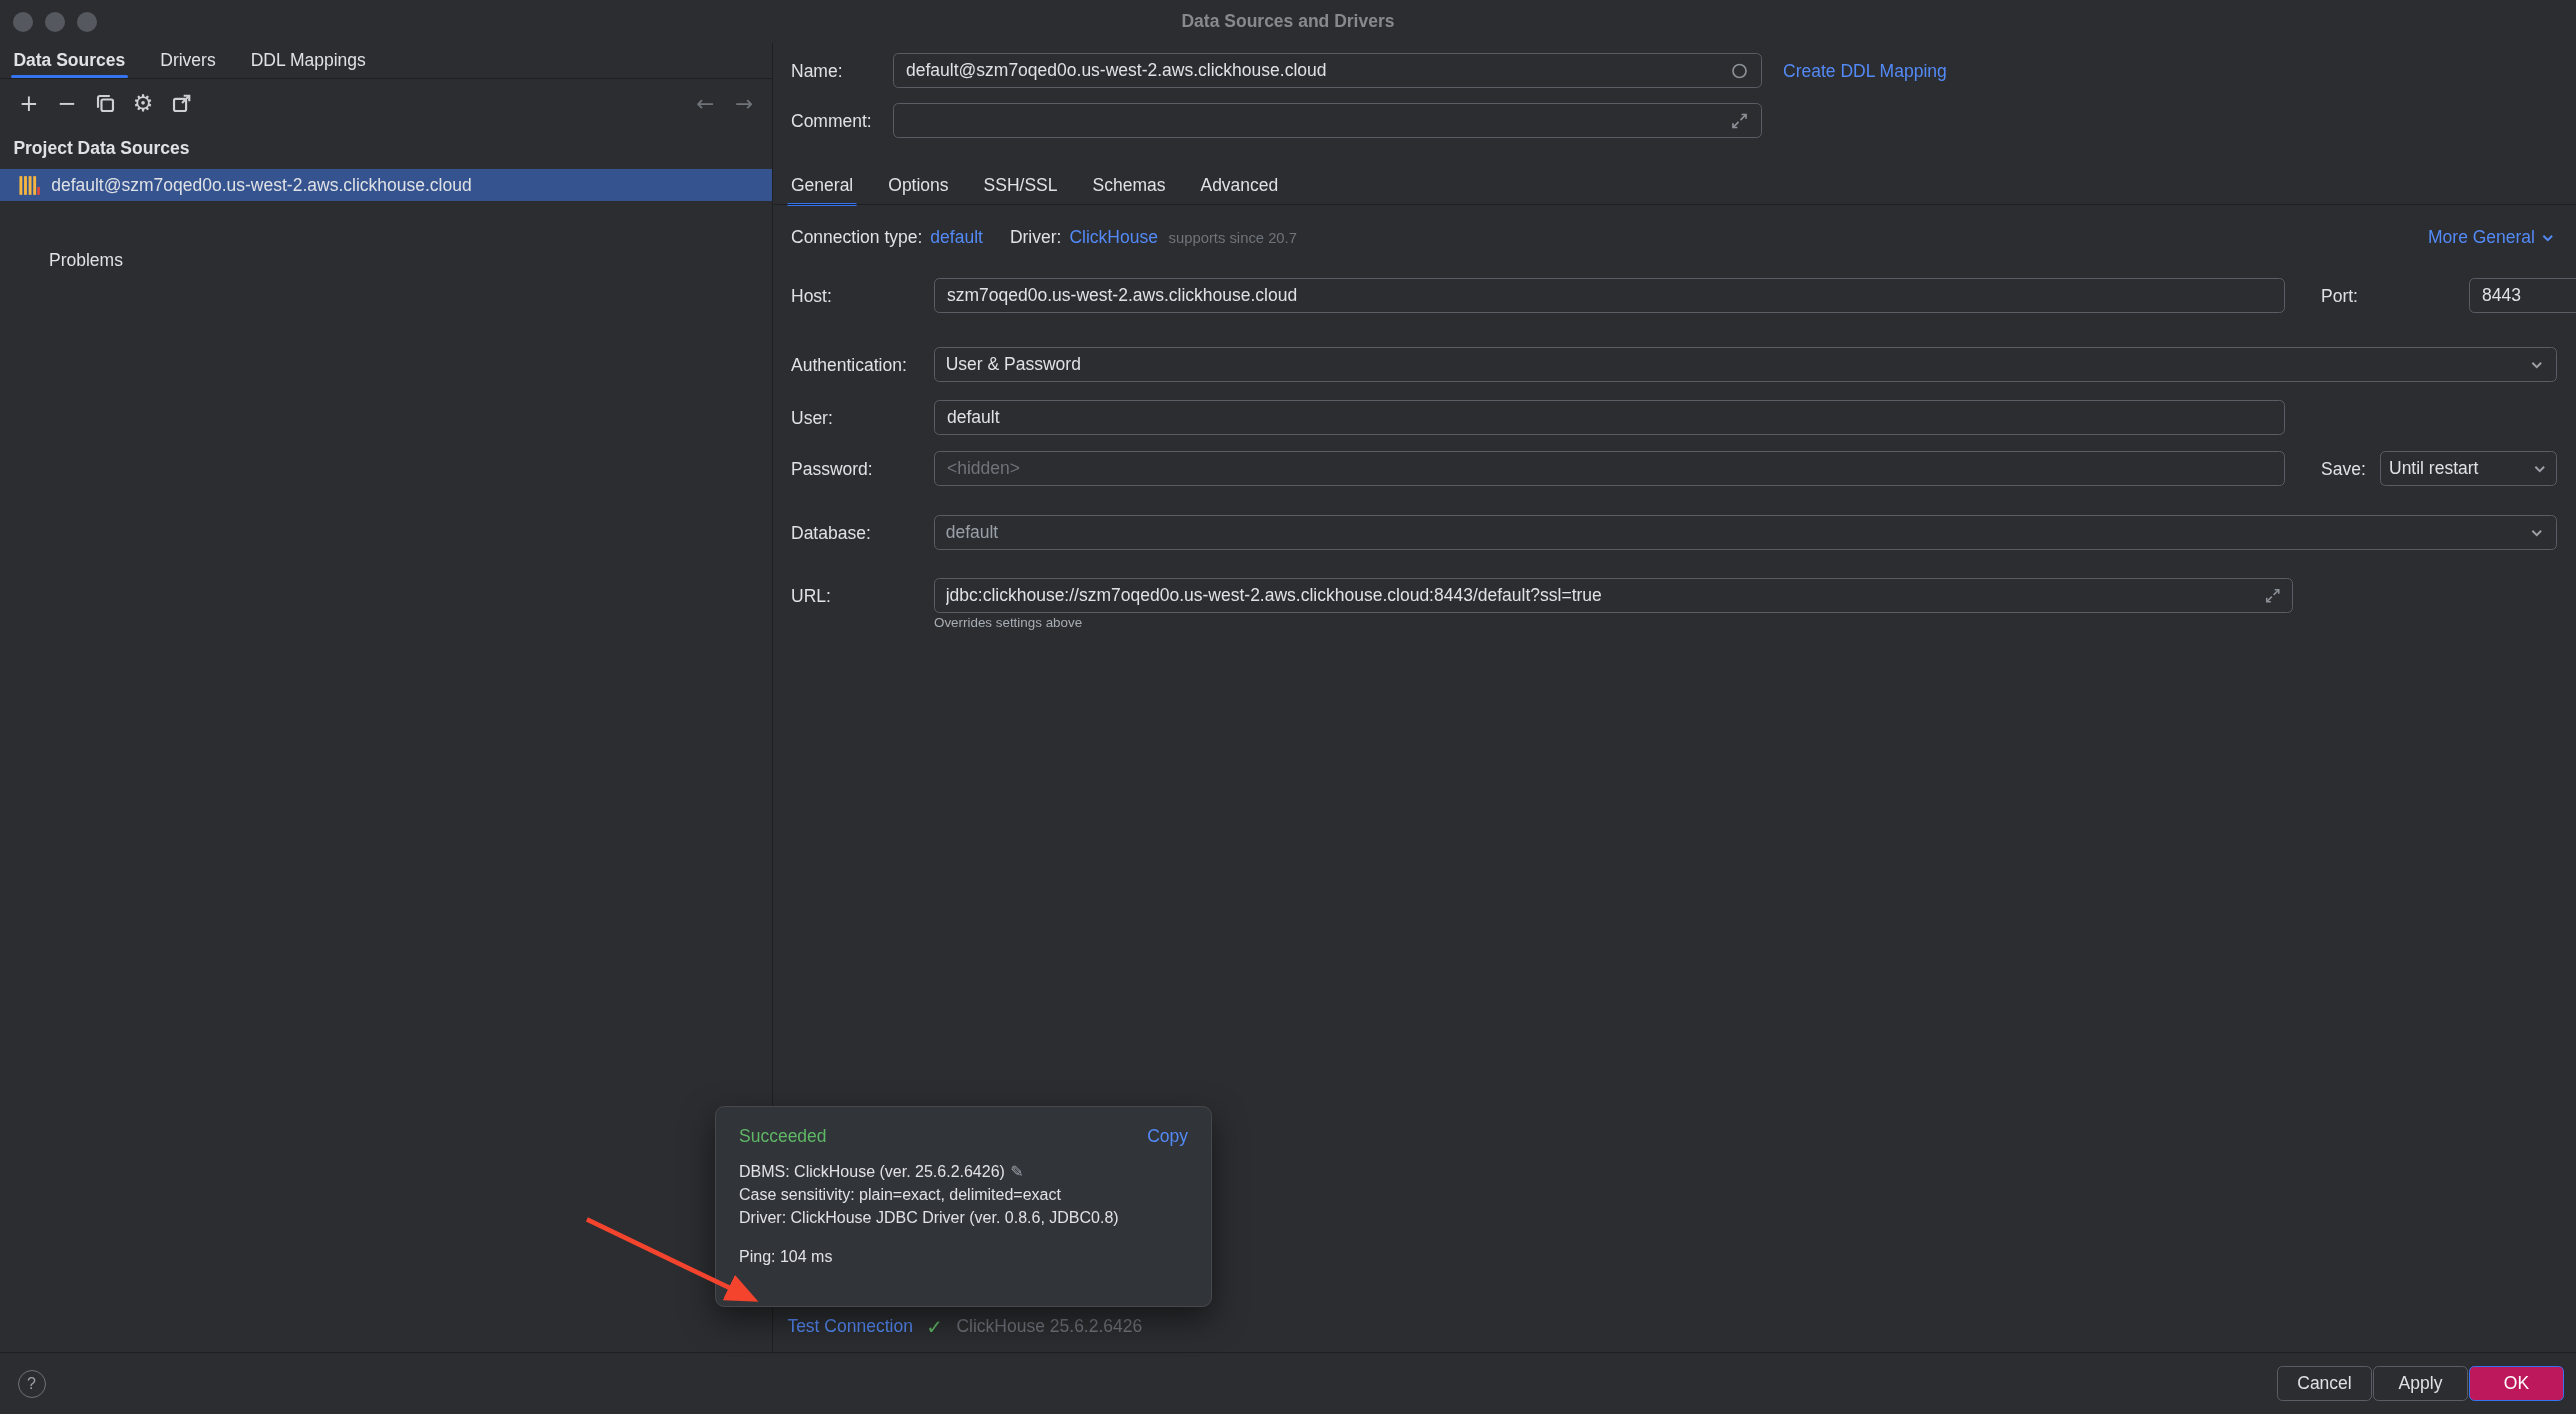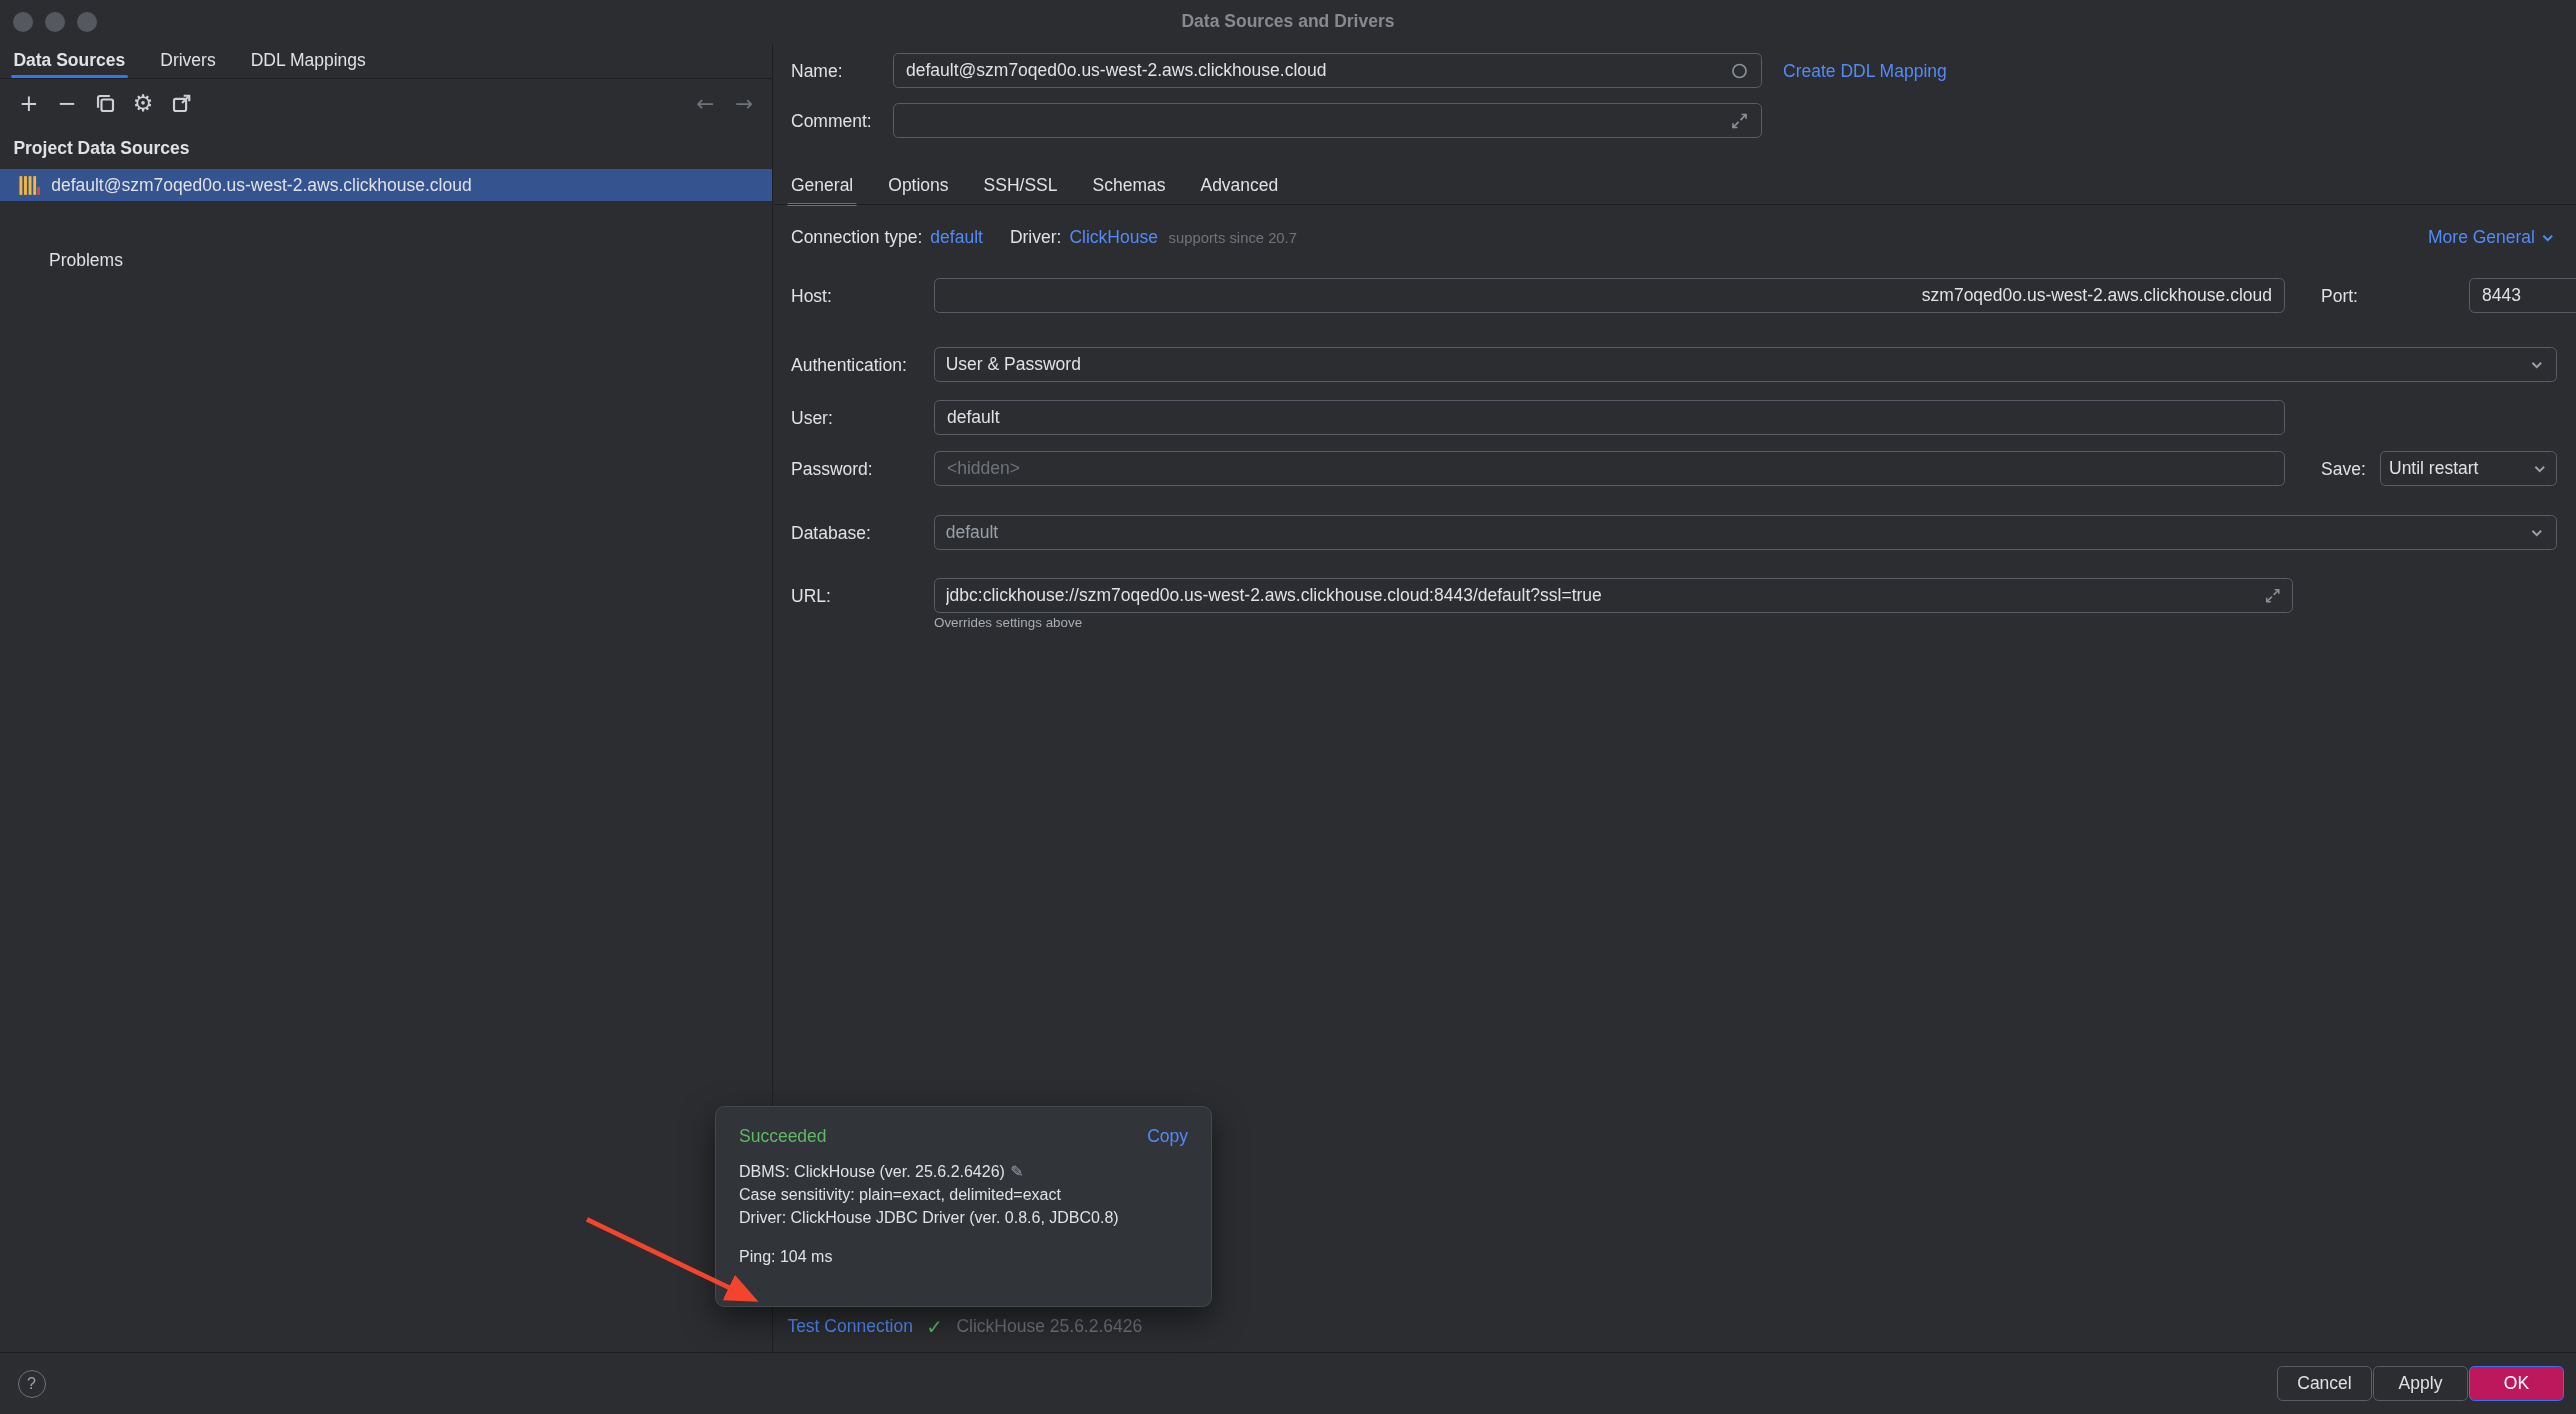--- a/index.html
+++ b/index.html
@@ -205,21 +205,21 @@
       <span class="more-options link">
         <span>More General</span>
         <svg class="chev" viewBox="0 0 16 16" fill="none" stroke="currentColor" stroke-width="1.8">
           <path d="M4 6.2 8 10.2 12 6.2"></path>
         </svg>
       </span>
     </div>
 
     <div class="frow" style="top:235px;">
       <span class="flabel" style="left:17px;">Host:</span>
-      <input class="field-input" style="left: 160px; width: 1351px; text-align: right;" value="szm7oqed0o.us-west-2.aws.clickhouse.cloud">
+      <input class="field-input" style="left: 160px; width: 1351px;" value="szm7oqed0o.us-west-2.aws.clickhouse.cloud">
       <span class="flabel" style="left:1547px;">Port:</span>
       <input class="field-input" style="left: 1695px; width: 155px;" value="8443">
     </div>
 
     <div class="frow" style="top:304px;">
       <span class="flabel" style="left:17px;">Authentication:</span>
       <div class="field" style="left:160px; width:1623px;">
         <span class="val">User &amp; Password</span>
         <svg class="chev" viewBox="0 0 16 16" fill="none" stroke="currentColor" stroke-width="1.8">
           <path d="M4 6.2 8 10.2 12 6.2"></path>

